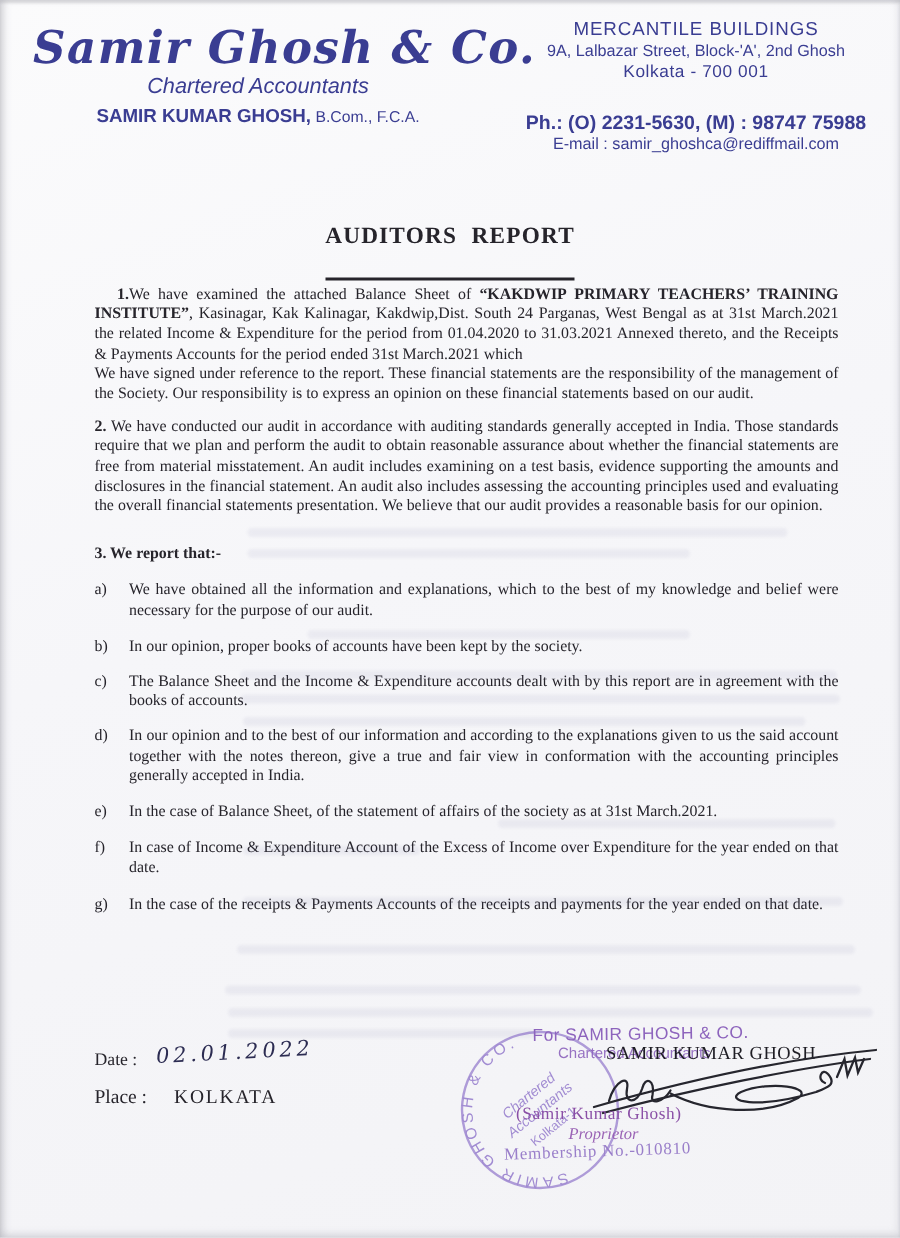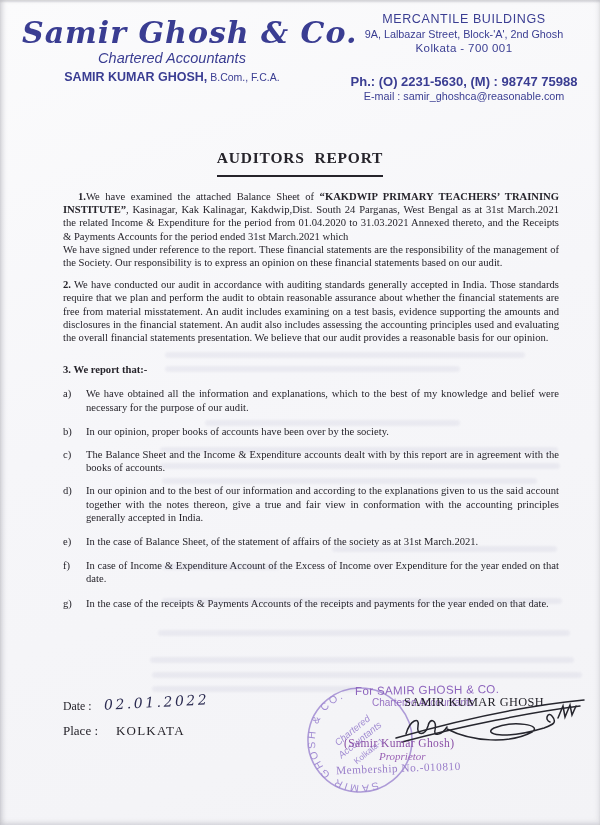--- a/index.html
+++ b/index.html
@@ -27,21 +27,21 @@
     font-family:"Liberation Sans", sans-serif;line-height:14.5px;}
   .lh-right .l1{font-size:12.5px;letter-spacing:.6px;}
   .lh-right .l2{font-size:10.8px;}
   .lh-right .l3{font-size:11.5px;letter-spacing:.4px;}
   .lh-right .l4{font-size:13px;margin-top:19px;font-weight:bold;}
   .lh-right .l5{font-size:10.8px;}
   
   .title-wrap{position:absolute;top:149px;left:0;width:600px;text-align:center;}
   .title{
     display:inline-block;font-weight:bold;font-size:15.5px;letter-spacing:.8px;word-spacing:5px;
-    border-bottom:2px solid #26242b;padding-bottom:8px;
+    border-bottom:2px solid #26242b;padding-bottom:18px;
   }
   
   .body-text{
     position:absolute;left:63px;top:190px;width:496px;
     font-size:10.6px;line-height:13.2px;text-align:justify;
   }
   .b{font-weight:bold;}
   .p1-first{text-indent:15px;}
   .para2{margin-top:9px;}
   .h3{margin-top:19px;font-weight:bold;text-align:left;}
@@ -81,21 +81,21 @@
     <div class="firm-name">Samir Ghosh &amp; Co.</div>
     <div class="firm-sub">Chartered Accountants</div>
     <div class="principal"><span>SAMIR KUMAR GHOSH,</span><span class="quals"> B.Com., F.C.A.</span></div>
   </div>
 
   <div class="lh-right">
     <div class="l1">MERCANTILE BUILDINGS</div>
     <div class="l2">9A, Lalbazar Street, Block-'A', 2nd Ghosh</div>
     <div class="l3">Kolkata - 700 001</div>
     <div class="l4">Ph.: (O) 2231-5630, (M) : 98747 75988</div>
-    <div class="l5">E-mail : samir_ghoshca@reasonable.com</div>
+    <div class="l5">E-mail : samir_ghoshca@rediffmail.com</div>
   </div>
 
   <div class="title-wrap">
     <span class="title">AUDITORS REPORT</span>
   </div>
 
   <div class="body-text">
     <div class="p1-first"><span class="b">1.</span><span>We have examined the attached Balance Sheet of </span><span class="b">“KAKDWIP PRIMARY TEACHERS’ TRAINING INSTITUTE”</span><span>, Kasinagar, Kak Kalinagar, Kakdwip,Dist. South 24 Parganas, West Bengal as at 31st March.2021 the related Income &amp; Expenditure for the period from 01.04.2020 to 31.03.2021 Annexed thereto, and the Receipts &amp; Payments Accounts for the period ended 31st March.2021 which</span></div>
     <div>We have signed under reference to the report. These financial statements are the responsibility of the management of the Society. Our responsibility is to express an opinion on these financial statements based on our audit.</div>
 
@@ -103,21 +103,21 @@
 
     <div class="h3">3. We report that:-</div>
 
     <div class="list">
       <div class="li">
           <span class="lab">a)</span>
           <span class="txt">We have obtained all the information and explanations, which to the best of my knowledge and belief were necessary for the purpose of our audit.</span>
         </div>
       <div class="li sp1">
           <span class="lab">b)</span>
-          <span class="txt">In our opinion, proper books of accounts have been over by the society.</span>
+          <span class="txt">In our opinion, proper books of accounts have been kept by the society.</span>
         </div>
       <div class="li sp1">
           <span class="lab">c)</span>
           <span class="txt">The Balance Sheet and the Income &amp; Expenditure accounts dealt with by this report are in agreement with the books of accounts.</span>
         </div>
       <div class="li">
           <span class="lab">d)</span>
           <span class="txt">In our opinion and to the best of our information and according to the explanations given to us the said account together with the notes thereon, give a true and fair view in conformation with the accounting principles generally accepted in India.</span>
         </div>
       <div class="li">

